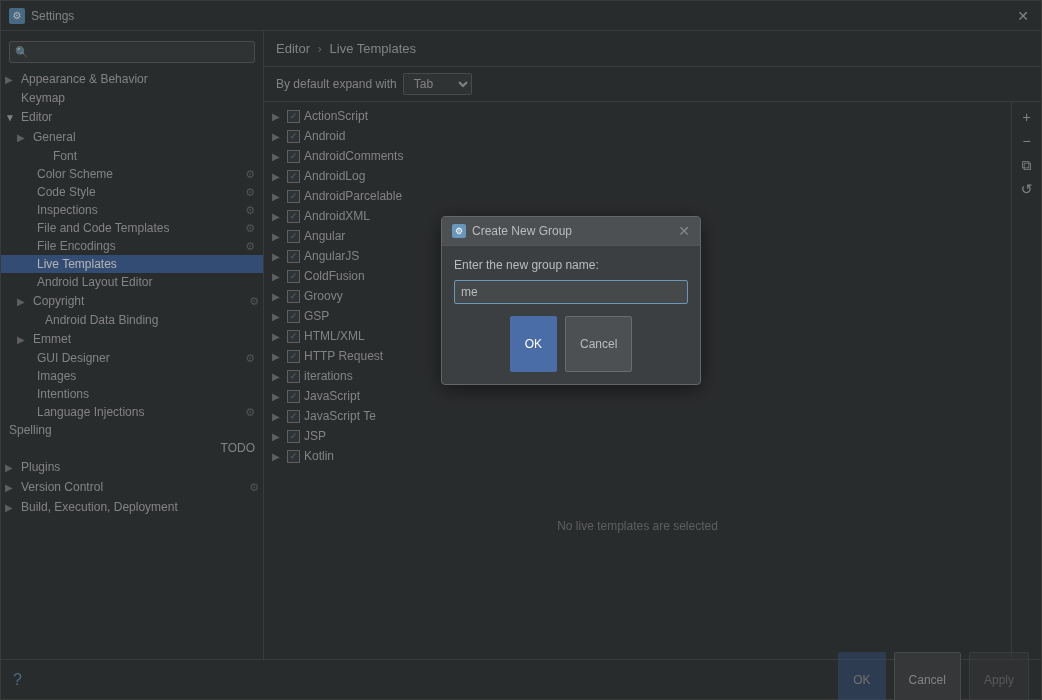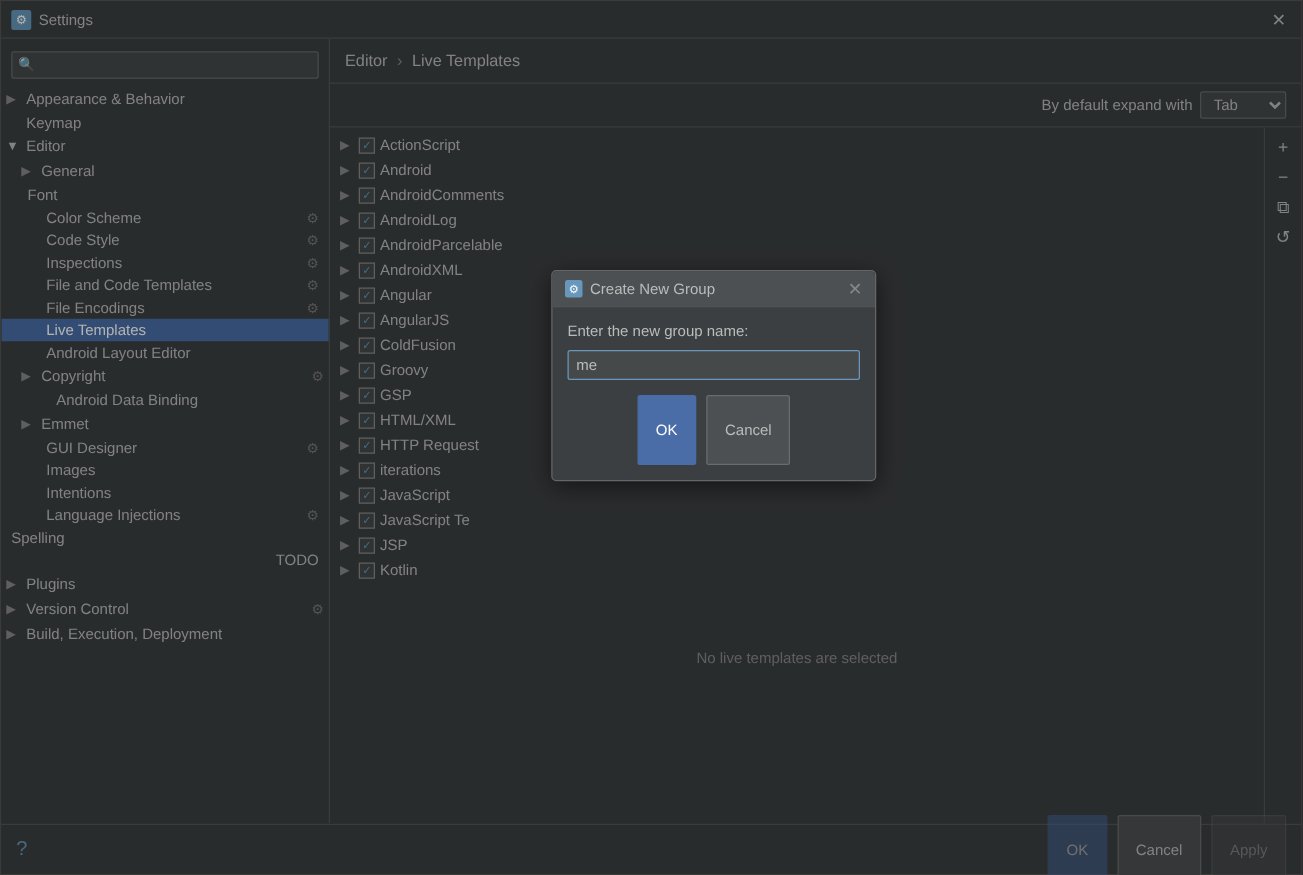--- a/index.html
+++ b/index.html
@@ -155,21 +155,20 @@
     }
 
     .expand-default {
       display: flex;
       align-items: center;
       padding: 6px 12px;
       border-bottom: 1px solid #555;
       flex-shrink: 0;
       font-size: 12px;
       gap: 6px;
-      justify-content: flex-end;
     }
     .expand-dropdown {
       background: #45494a;
       border: 1px solid #6b6b6b;
       color: #bbbbbb;
       font-size: 12px;
       padding: 2px 6px;
       outline: none;
       border-radius: 2px;
     }
@@ -396,21 +395,21 @@
       <div class="sidebar-group-header sidebar-item">
         <span class="expand-arrow expanded">▼</span>
         <span class="sidebar-label">Editor</span>
       </div>
 
       <div class="sidebar-group-header sidebar-item" style="padding-left: 16px;">
         <span class="expand-arrow">▶</span>
         <span class="sidebar-label">General</span>
       </div>
 
-      <div class="sidebar-item" style="padding-left: 21px;">
+      <div class="sidebar-item" style="padding-left: 52px;">
         <span class="sidebar-label">Font</span>
       </div>
 
       <div class="sidebar-item" style="padding-left: 36px;">
         <span class="sidebar-label">Color Scheme</span>
         <span class="gear-icon">⚙</span>
       </div>
 
       <div class="sidebar-item" style="padding-left: 36px;">
         <span class="sidebar-label">Code Style</span>

